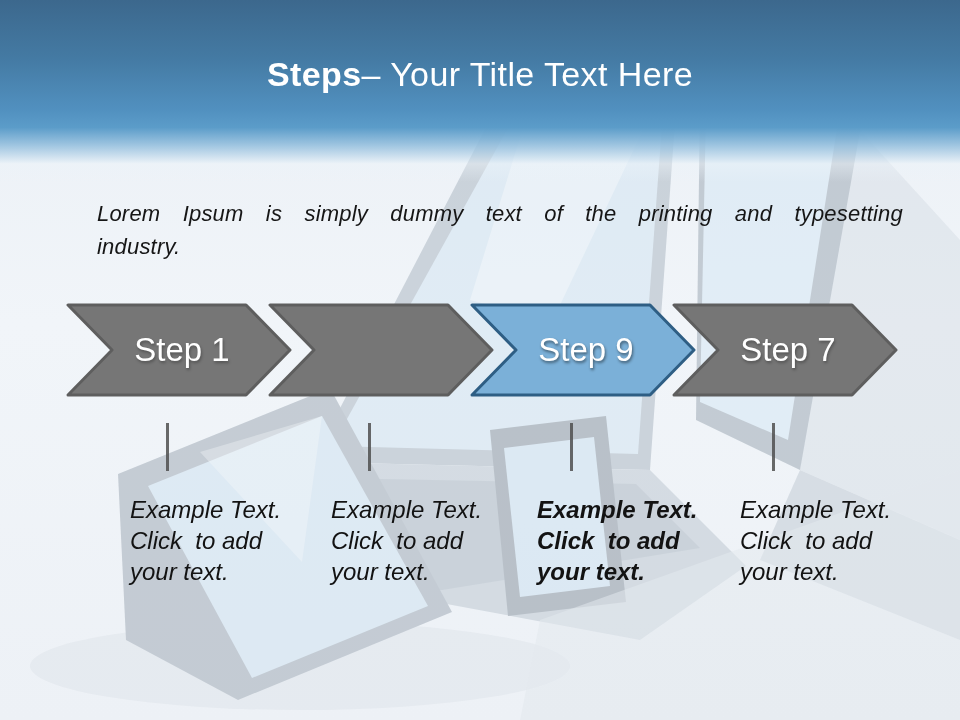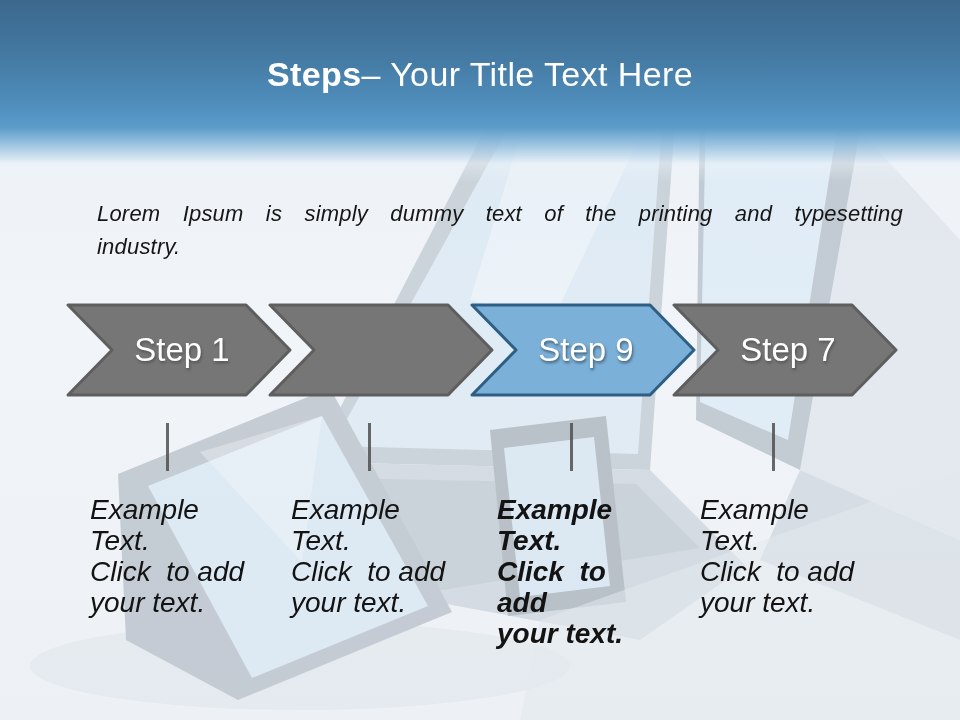--- a/index.html
+++ b/index.html
@@ -104,23 +104,24 @@
     z-index: 3;
   }
 
   
   .desc {
     position: absolute;
     top: 494px;
     width: 165px;
     z-index: 3;
     font-style: italic;
-    font-size: 28px;
+    font-size: 24px;
     line-height: 31px;
     color: #131313;
+    margin-left: 40px;
   }
   .desc.bold { font-weight: 700; }
 </style>
 </head>
 <body>
 
 <div class="slide">
 
   <svg class="bg-devices" viewBox="0 0 960 720" aria-hidden="true">
 

